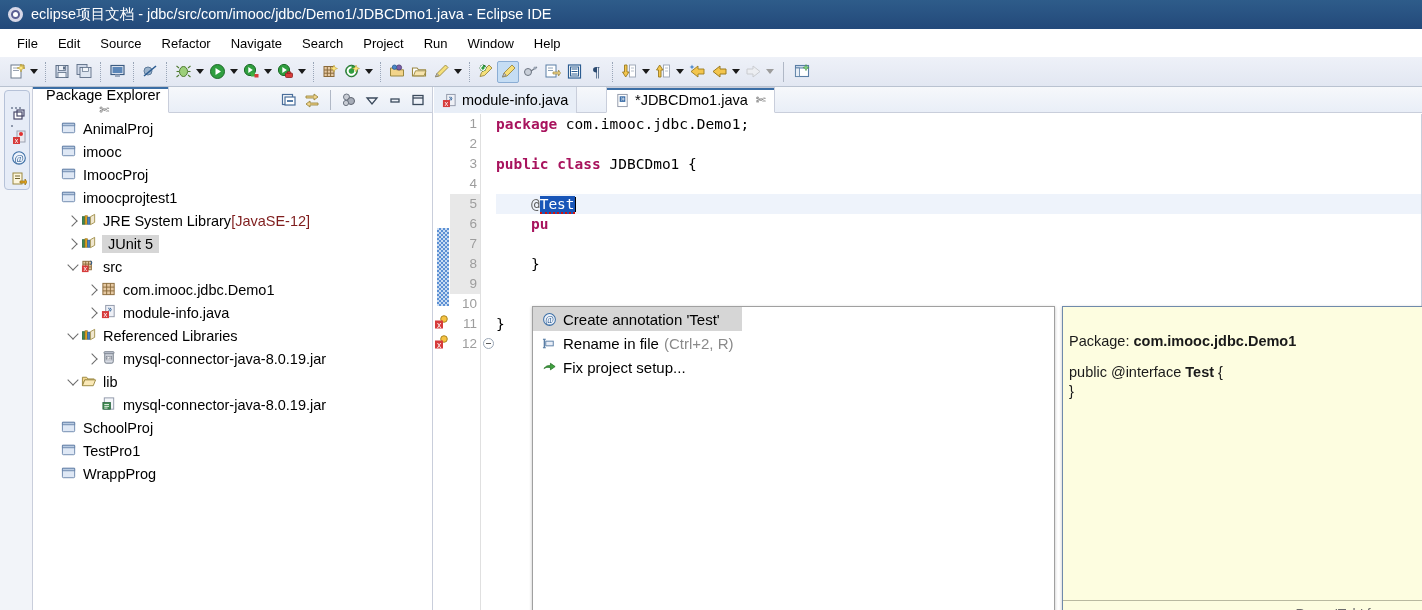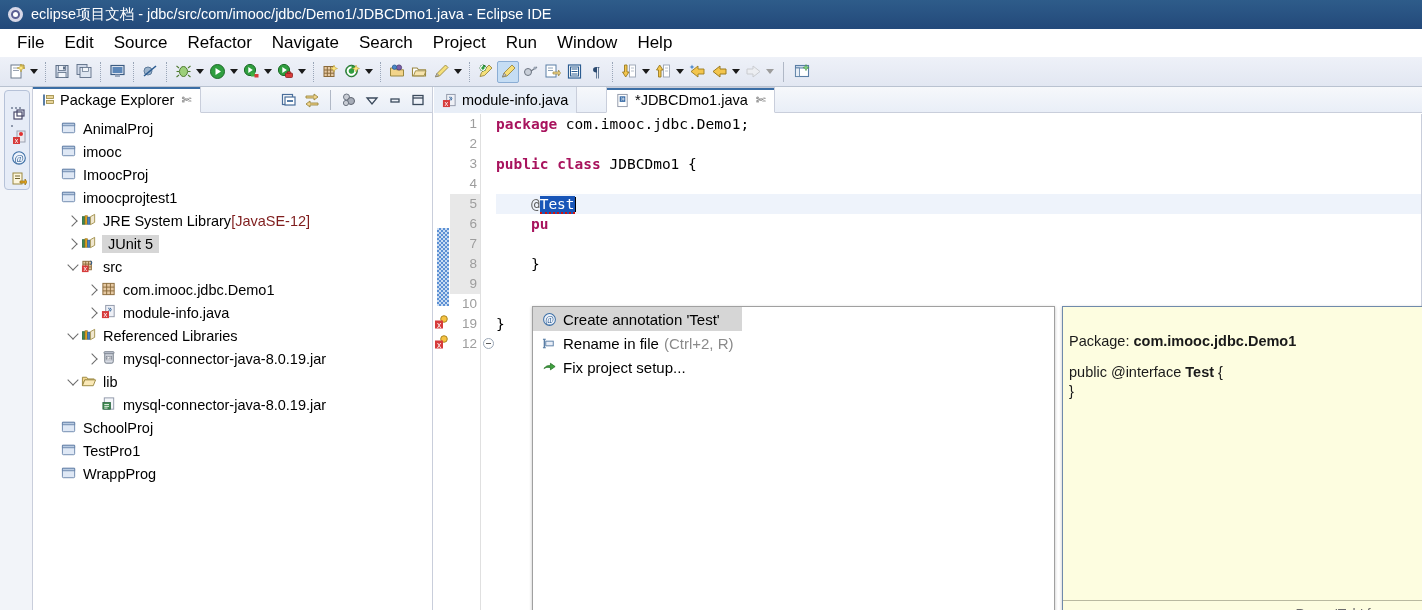--- a/index.html
+++ b/index.html
@@ -35,21 +35,21 @@
     font-size: 14.5px; letter-spacing: 0px; white-space: nowrap;
   }
 
   
   .menubar {
     height: 28px; background:#ffffff;
     display:flex; align-items:center; padding-left: 7px;
     border-bottom: 0px;
   }
   .menubar .mi {
-    font-size: 17px; color:#000; padding: 2px 10px; cursor: default;
+    font-size: 13px; color:#000; padding: 2px 10px; cursor: default;
     white-space: nowrap;
   }
 
   
   .toolbar {
     height: 30px;
     background: linear-gradient(to bottom, #eef1f8 0%, #e2e7f2 100%);
     border-bottom: 1px solid #b9c2d0;
     display:flex; align-items:center; padding-left:4px; gap:0px;
   }
@@ -103,20 +103,21 @@
     height:26px; position:relative;
     background: linear-gradient(to bottom,#f6f8fb,#e9eef7);
     border-bottom:1px solid #c9cedb;
   }
   .pexp-tab {
     position:absolute; left:0; top:0; height:26px;
     background:#fff;
     border-right:1px solid #c9cedb; border-bottom:1px solid #fff;
     display:flex; align-items:center; padding:0 8px 0 8px;
     box-shadow: inset 0 2px 0 #3b6ea5;
+    flex-direction: column;
   }
   .pexp-tab .lbl { font-size:14.5px; color:#000; margin-left:5px; white-space:nowrap; }
   .pexp-tab .xx { margin-left:7px; font-size:12px; color:#555; }
   .pexp-tools {
     position:absolute; right:4px; top:0; height:26px;
     display:flex; align-items:center; gap:3px;
   }
   .ptool { width:20px; height:20px; display:flex;align-items:center;justify-content:center; }
 
   .tree { position:absolute; left:0; top:27px; right:0; bottom:0; overflow:hidden; padding-top:3px; }
@@ -819,21 +820,21 @@
             <div class="lnum">1</div>
             <div class="lnum">2</div>
             <div class="lnum">3</div>
             <div class="lnum">4</div>
             <div class="lnum hl">5</div>
             <div class="lnum hl">6</div>
             <div class="lnum hl">7</div>
             <div class="lnum hl">8</div>
             <div class="lnum hl">9</div>
             <div class="lnum">10</div>
-            <div class="lnum">19</div>
+            <div class="lnum">11</div>
             <div class="lnum">12</div>
           </div>
         <div class="fold-col">
           <div class="foldmark" style="top:224px;"></div>
         </div>
         <div class="codelines" id="codelines">
             <div class="cl"><span class="kw">package</span><span class="pl"> com.imooc.jdbc.Demo1;</span></div>
             <div class="cl">&nbsp;</div>
             <div class="cl"><span class="kw">public</span><span class="pl"> </span><span class="kw">class</span><span class="pl"> JDBCDmo1 {</span></div>
             <div class="cl">&nbsp;</div>

